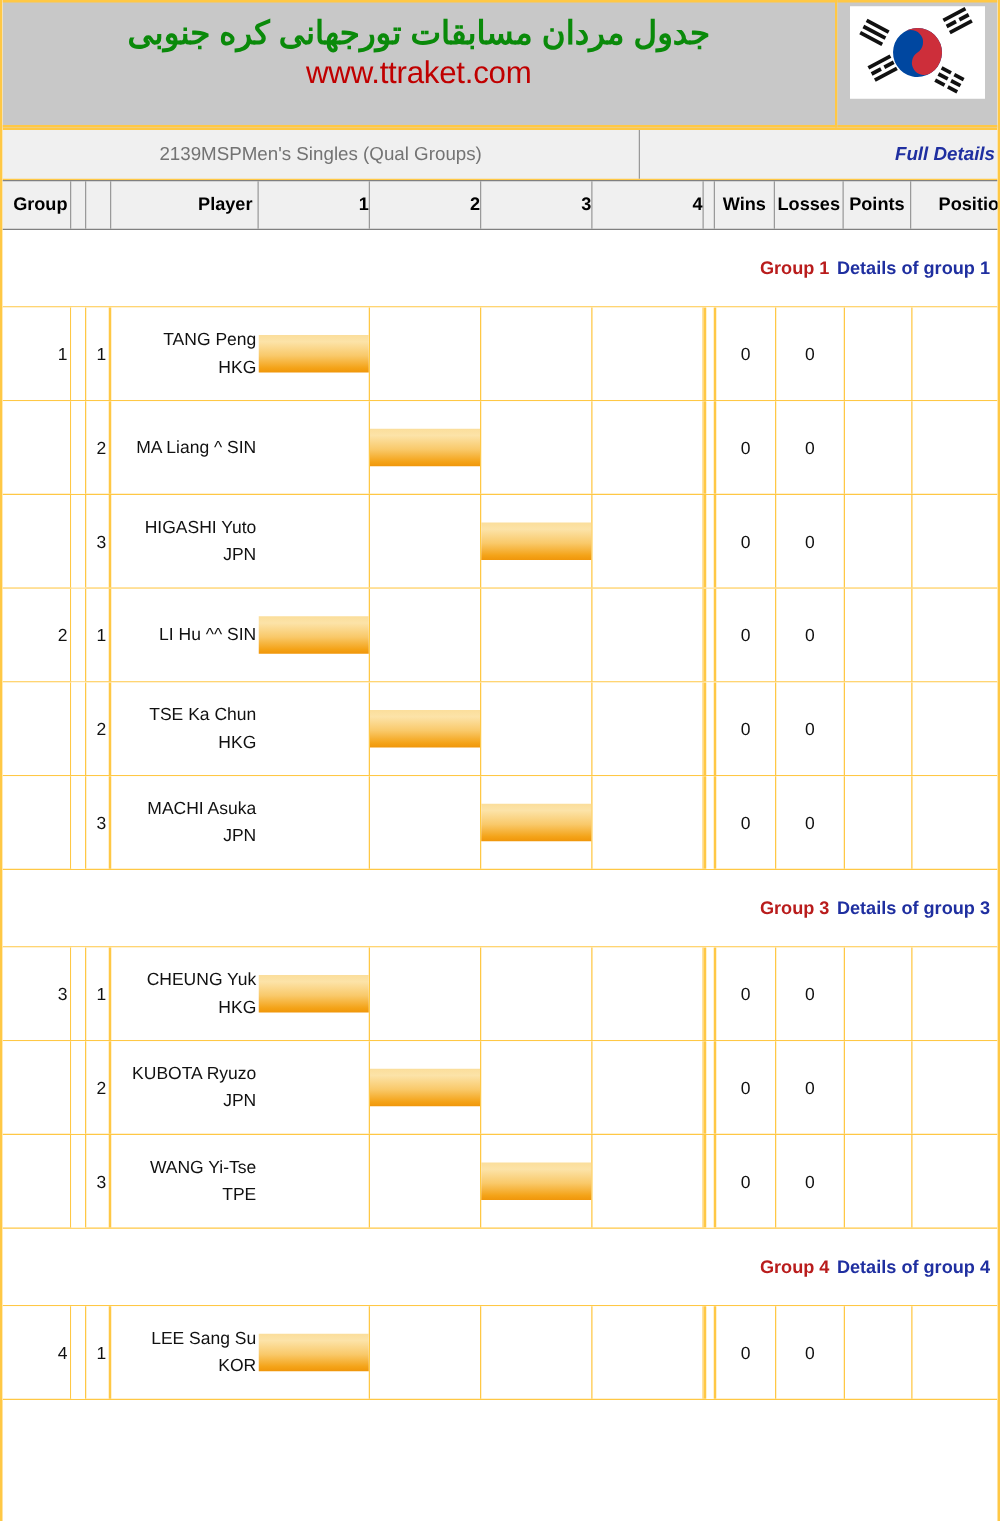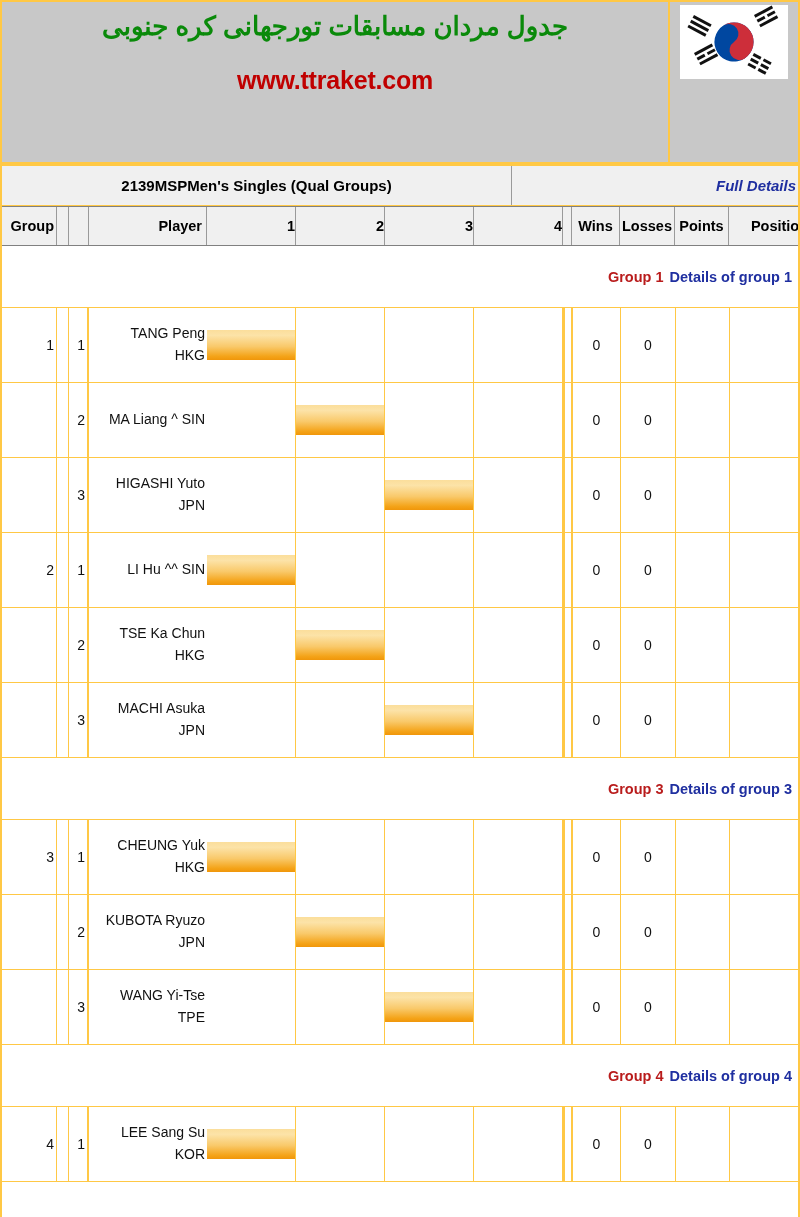--- a/index.html
+++ b/index.html
@@ -14,21 +14,21 @@
     position: relative;
     overflow: hidden;
     background: #ffffff;
     border-left: 2px solid #FFC845;
     border-right: 2px solid #FFC845;
   }
 
   
   .banner {
     position: relative;
-    height: 166px;
+    height: 104px;
     display: flex;
     background: #ffffff;
     border-bottom: 2px solid #FFC845;
   }
   .banner-main {
     flex: 1 1 auto;
     background: #C8C8C8;
     border-top: 2px solid #FFC845;
     border-right: 2px solid #FFC845;
     border-bottom: 2px solid #FFC845;
@@ -42,23 +42,22 @@
     font-size: 26px;
     font-weight: bold;
     color: #0A8A0A;
     direction: rtl;
     text-align: center;
     line-height: 1.3;
     width: 100%;
     padding: 0 10px;
   }
   .banner-url {
-    margin-top: 22px;
     font-size: 25px;
-    font-weight: bold;
+    font-weight: normal;
     color: #C00000;
     letter-spacing: -0.2px;
   }
   .banner-flagcell {
     width: 128px;
     flex: 0 0 128px;
     background: #C8C8C8;
     border-top: 2px solid #FFC845;
     border-bottom: 2px solid #FFC845;
     display: flex;
@@ -82,22 +81,22 @@
     background: #F0F0F0;
     border-bottom: 1px solid #FFC845;
   }
   .titlebar-left {
     width: 510px;
     flex: 0 0 510px;
     display: flex;
     align-items: center;
     justify-content: center;
     font-size: 15px;
-    font-weight: bold;
-    color: #000000;
+    font-weight: normal;
+    color: #737373;
     border-right: 1px solid #9a9a9a;
   }
   .titlebar-right {
     flex: 1 1 auto;
     display: flex;
     align-items: center;
     justify-content: flex-end;
     padding-right: 2px;
   }
   .full-details {

